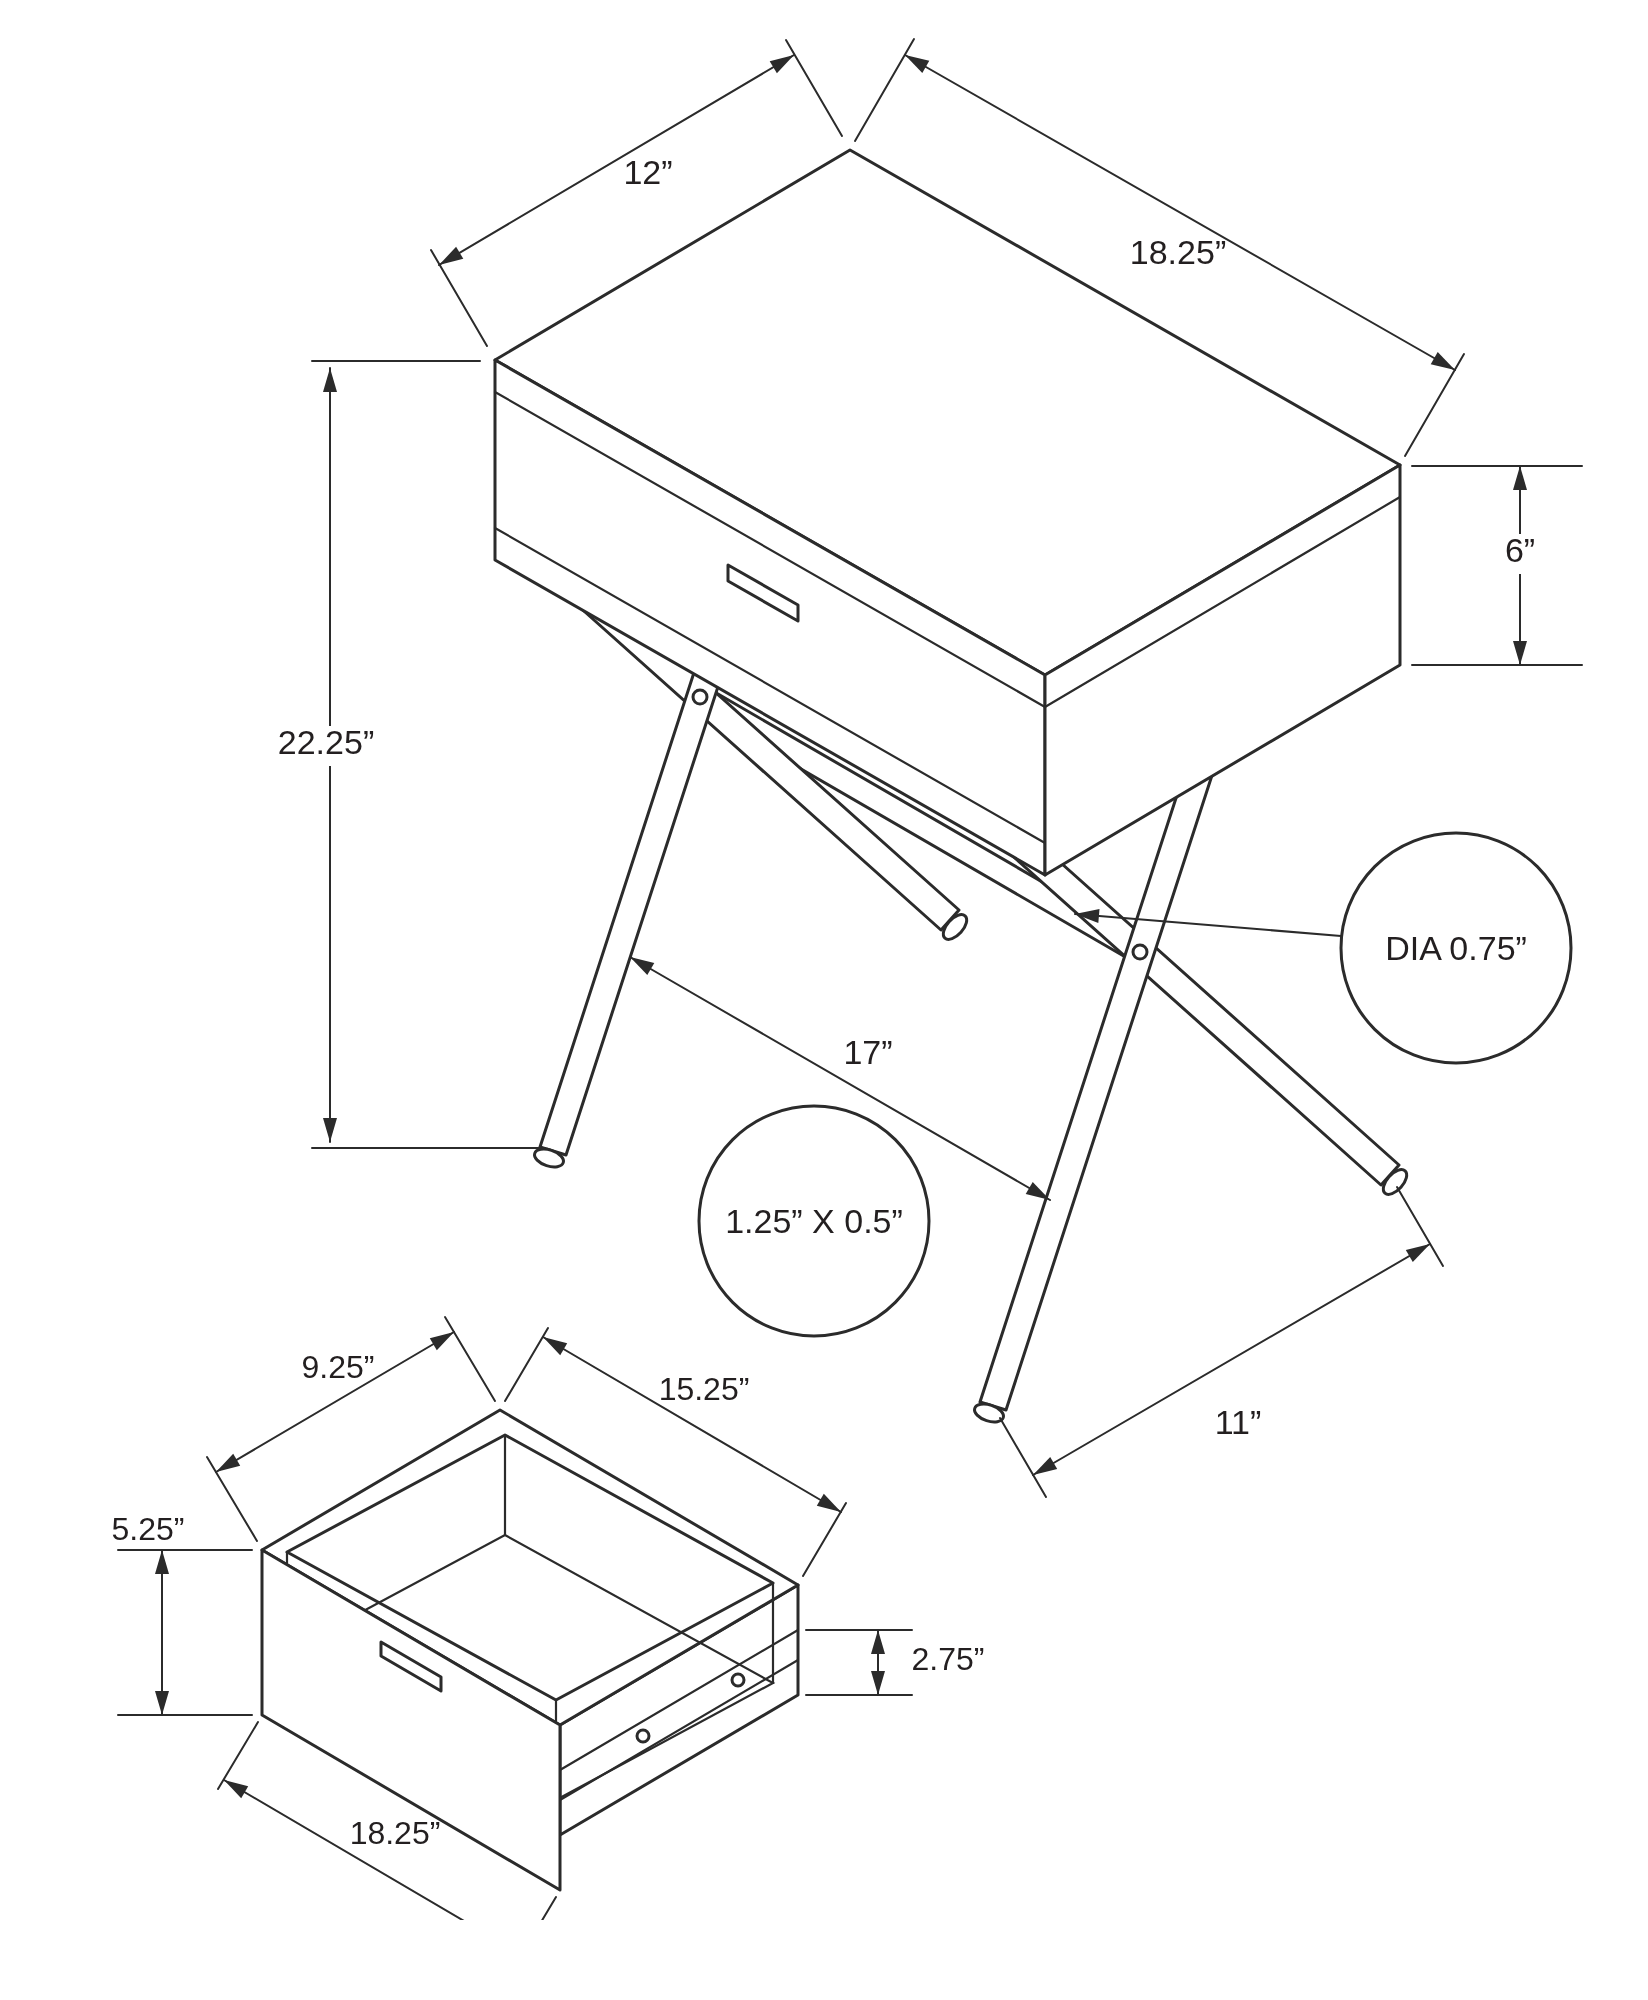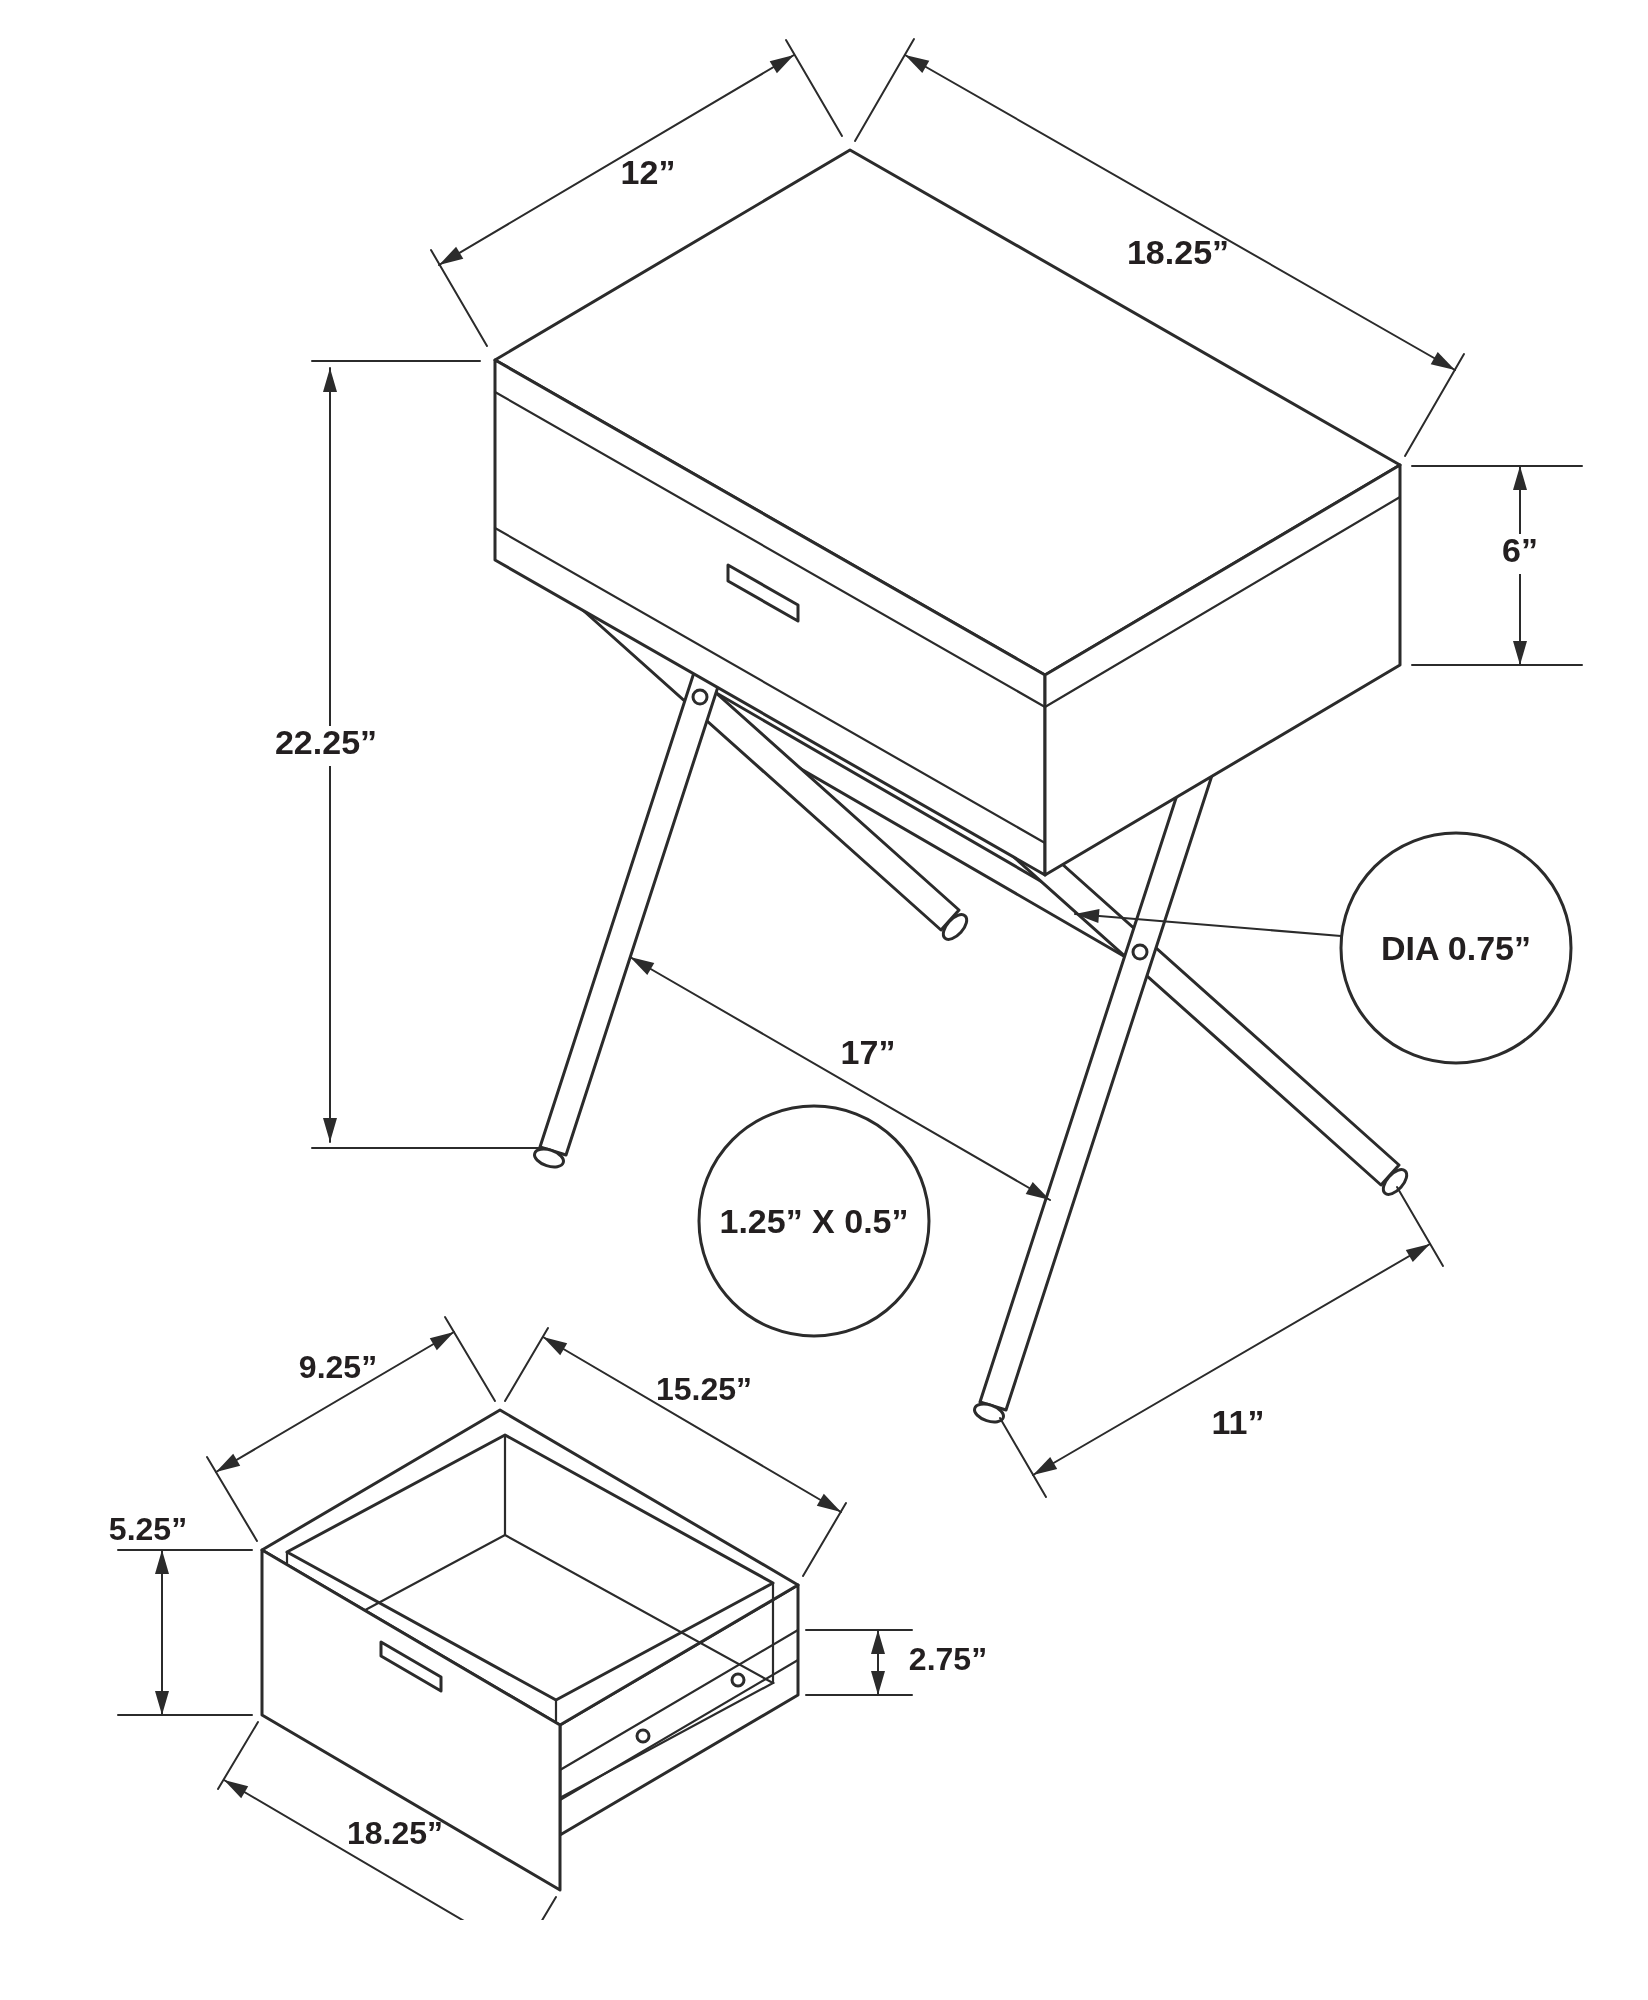--- a/index.html
+++ b/index.html
@@ -2,21 +2,20 @@
 <html><head>
 <meta charset="utf-8">
 <style>
   html, body { margin: 0; padding: 0; background: #ffffff; }
   .page {
     position: relative;
     width: 1648px;
     height: 1920px;
     background: #ffffff;
     font-family: "Liberation Sans", sans-serif;
-    font-weight: bold;
   }
   svg { display: block; }
   .objf { stroke: #2b2b2b; stroke-width: 3; fill: #ffffff; stroke-linejoin: round; stroke-linecap: round; }
   .thin { stroke: #2b2b2b; stroke-width: 2.2; fill: none; stroke-linecap: round; }
   .dim  { stroke: #2b2b2b; stroke-width: 2; fill: none; stroke-linecap: round; }
   .ah   { fill: #2b2b2b; stroke: none; }
   .lbl  { font-family: "Liberation Sans", sans-serif; font-size: 34px; fill: #231f20; text-anchor: middle; }
   .lbl2 { font-family: "Liberation Sans", sans-serif; font-size: 32px; fill: #231f20; text-anchor: middle; }
   .bg   { fill: #ffffff; stroke: none; }
 </style>

